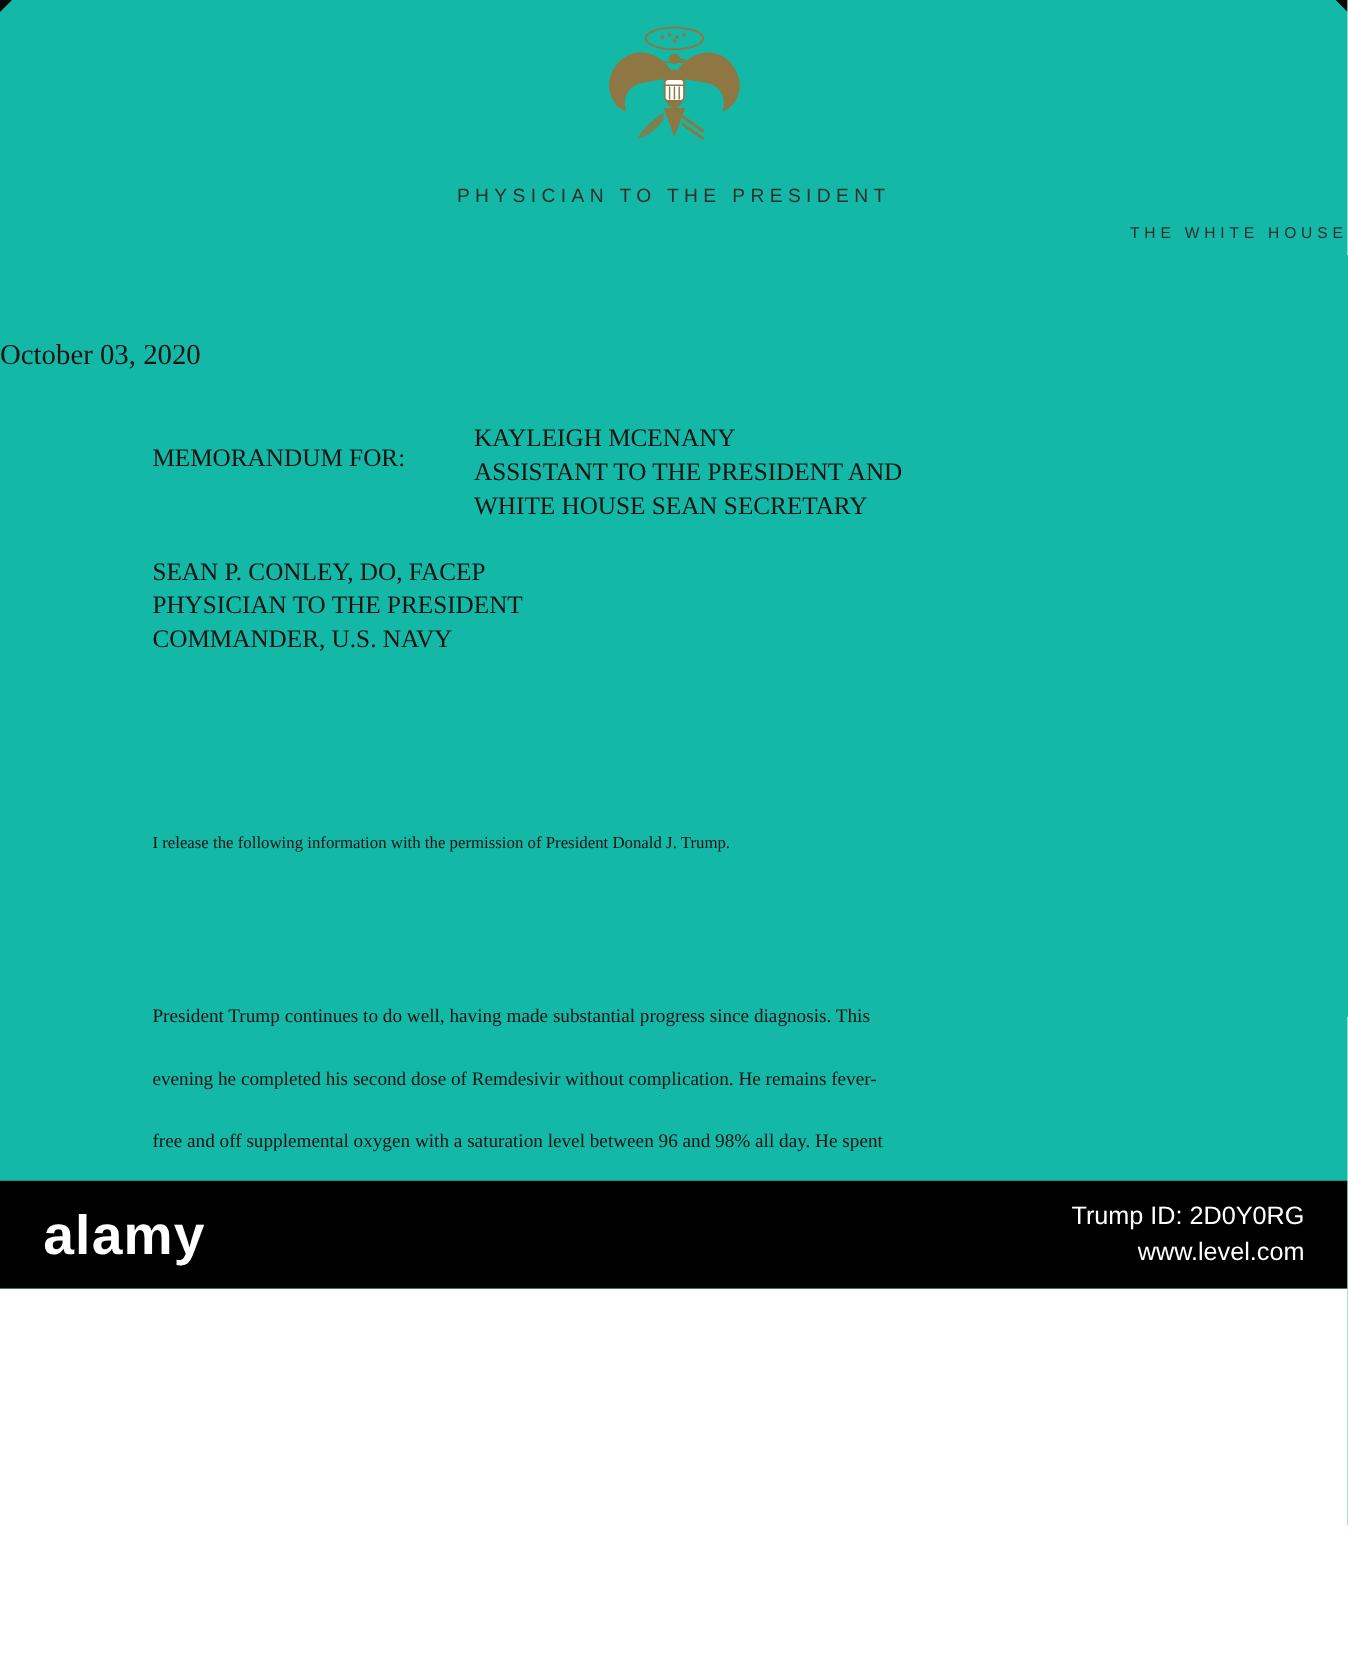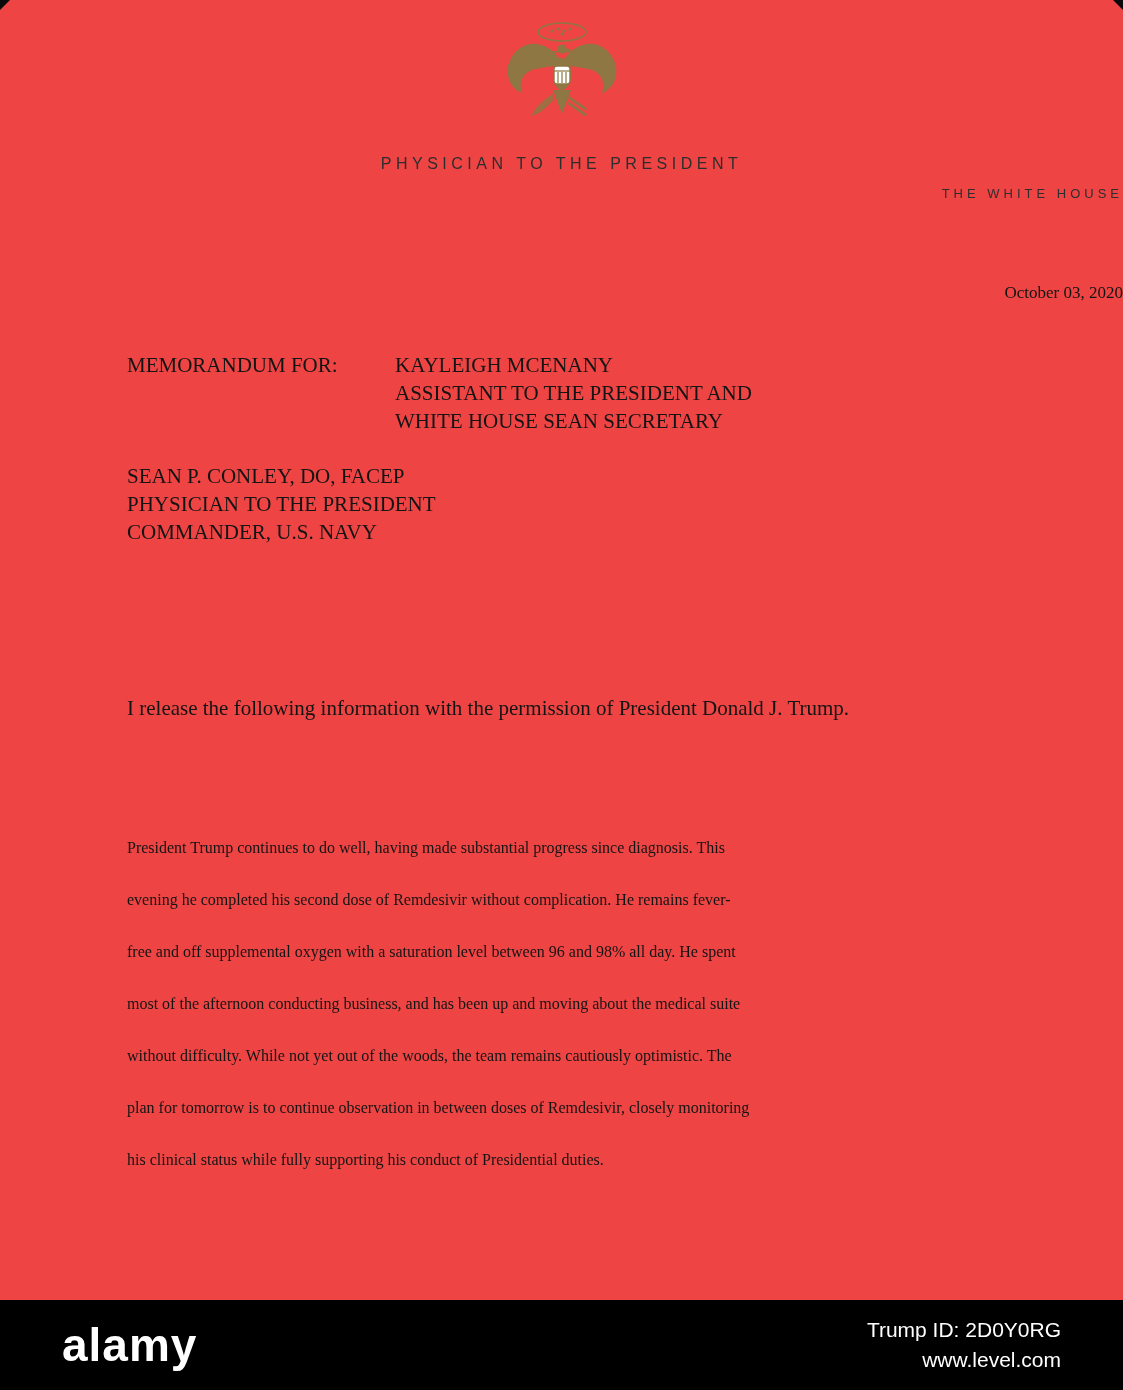--- a/index.html
+++ b/index.html
@@ -3,22 +3,22 @@
 <meta charset="utf-8">
 <style>
   html, body {
     margin: 0;
     padding: 0;
     background: #ffffff;
   }
   .page {
     position: relative;
     width: 1123px;
-    height: 1390px;
-    background: #ef4444;
+    height: 1074px;
+    background: #14b8a6;
     font-family: "Liberation Serif", serif;
     color: #141414;
     overflow: hidden;
   }
 
   
   .corner {
     position: absolute;
     width: 0; height: 0;
     border-style: solid;
@@ -59,53 +59,54 @@
     font-family: "Liberation Sans", sans-serif;
     font-size: 13px;
     letter-spacing: 4px;
     color: #2e2e2e;
   }
 
   .memo-date {
     position: absolute;
     top: 283px;
     left: 0; right: 0;
-    text-align: right;
-    font-size: 17px;
+    text-align: left;
+    font-size: 24px;
   }
 
   .memo-fields {
     position: absolute;
     top: 351px;
     left: 127px;
     right: 110px;
   }
   .field-row {
     display: flex;
     align-items: flex-start;
     margin-bottom: 27px;
   }
   .field-label {
     flex: none;
     width: 268px;
     font-size: 21px;
     line-height: 28px;
+    margin-top: 16px;
   }
   .field-value {
     font-size: 21px;
     line-height: 28px;
     white-space: pre-line;
   }
 
   .para-release {
     position: absolute;
     top: 694px;
     left: 127px;
     right: 105px;
-    font-size: 21px;
+    font-size: 14px;
     line-height: 1.4;
   }
   .para-status {
     position: absolute;
     top: 822px;
     left: 127px;
     right: 100px;
     font-size: 16px;
     line-height: 52px;
     white-space: pre-line;
@@ -113,21 +114,21 @@
 
   .footer-bar {
     position: absolute;
     left: 0; right: 0; bottom: 0;
     height: 90px;
     background: #000000;
     color: #ffffff;
     display: flex;
     align-items: center;
     justify-content: space-between;
-    padding: 0 62px;
+    padding: 0 36px;
     box-sizing: border-box;
     font-family: "Liberation Sans", sans-serif;
   }
   .footer-brand {
     font-size: 46px;
     font-weight: bold;
     letter-spacing: 1px;
     line-height: 1;
   }
   .footer-meta {

